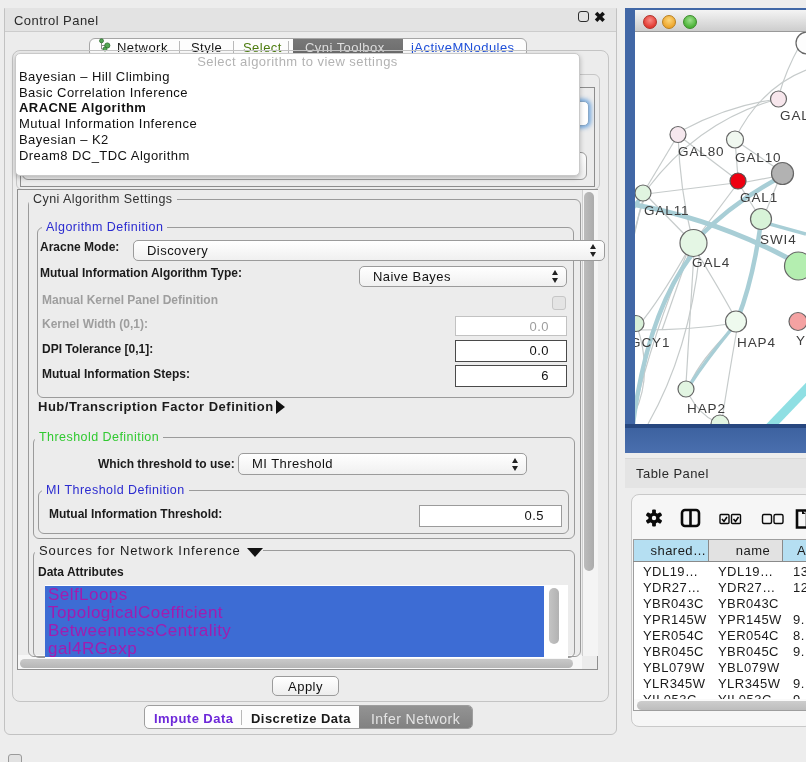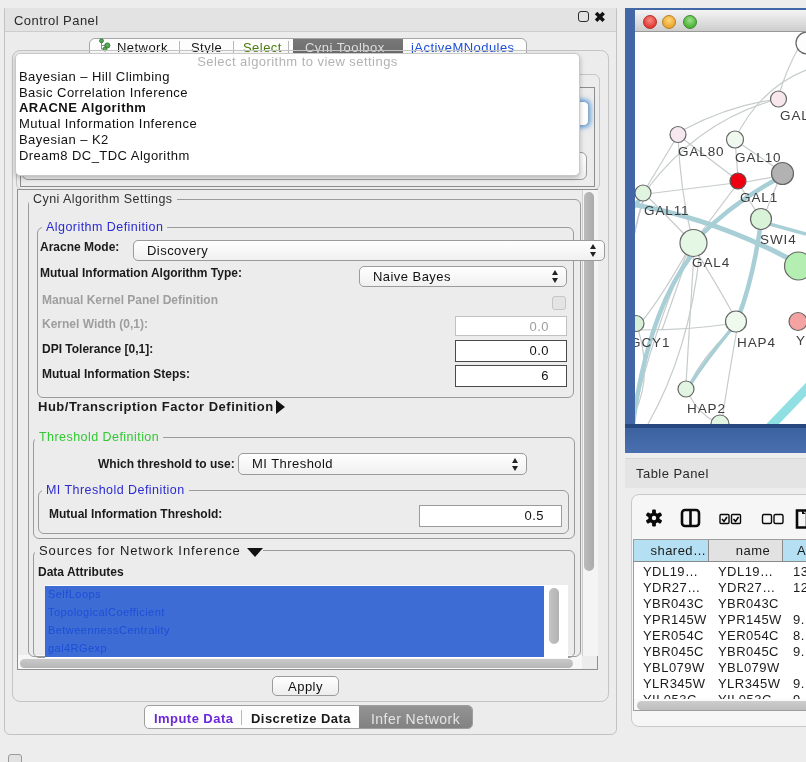--- a/index.html
+++ b/index.html
@@ -103,21 +103,21 @@
 <div class="fld" style="left:419px;top:505px;width:143px;height:22px;border:1px solid #9b9b9b;line-height:20px">0.5</div>
 
 <div class="grp" style="left:33px;top:550px;width:540px;height:106px">
       <span style="left:1px;font-size:13px;color:#1b1b1b;letter-spacing:0.9px">Sources for Network Inference &nbsp;&nbsp;&nbsp;</span>
     </div>
 <div class="ab" style="left:247px;top:548px;width:0;height:0;border-left:8px solid transparent;border-right:8px solid transparent;border-top:9px solid #111"></div>
 <div class="lbl" style="left:38px;top:565px">Data Attributes</div>
 
 <div class="ab" style="left:45px;top:585px;width:523px;height:73px;background:#fff"></div>
 <div class="ab" style="left:45px;top:586px;width:499px;height:71px;background:#3d6cd4"></div>
-<div class="ab" style="left:48px;top:586px;font-size:11px;line-height:17.9px;color:#1d4ed8">SelfLoops<br>TopologicalCoefficient<br>BetweennessCentrality<br>gal4RGexp</div>
+<div class="ab" style="left:48px;top:586px;font-size:17px;line-height:17.9px;color:#a21caf">SelfLoops<br>TopologicalCoefficient<br>BetweennessCentrality<br>gal4RGexp</div>
 <div class="ab" style="left:549px;top:588px;width:9.5px;height:56px;background:linear-gradient(90deg,#c4c4c4,#b2b2b2);border-radius:5px"></div>
 
 <div class="ab" style="left:272px;top:676px;width:67px;height:20px;background:linear-gradient(#ffffff,#ededed);border:1px solid #9b9b9b;border-radius:5px;text-align:center;font-size:13px;color:#111;line-height:19px;box-sizing:border-box">Apply</div>
 
 <div class="ab" style="left:144px;top:705px;width:329px;height:24px;background:#fdfdfd;border:1px solid #9e9e9e;border-radius:5px;box-sizing:border-box;overflow:hidden">
   <div class="ab" style="left:214px;top:0;width:114px;height:24px;background:linear-gradient(#939393,#808080)"></div>
   <div class="ab" style="left:96px;top:4px;width:1px;height:15px;background:#b9b9b9"></div>
   <div class="ab" style="left:9px;top:5px;font-size:13px;font-weight:bold;color:#6d28d9">Impute Data</div>
   <div class="ab" style="left:106px;top:5px;font-size:13px;font-weight:bold;color:#1b1b1b">Discretize Data</div>
   <div class="ab" style="left:226px;top:5px;font-size:14px;color:#e4e4e4">Infer Network</div>

